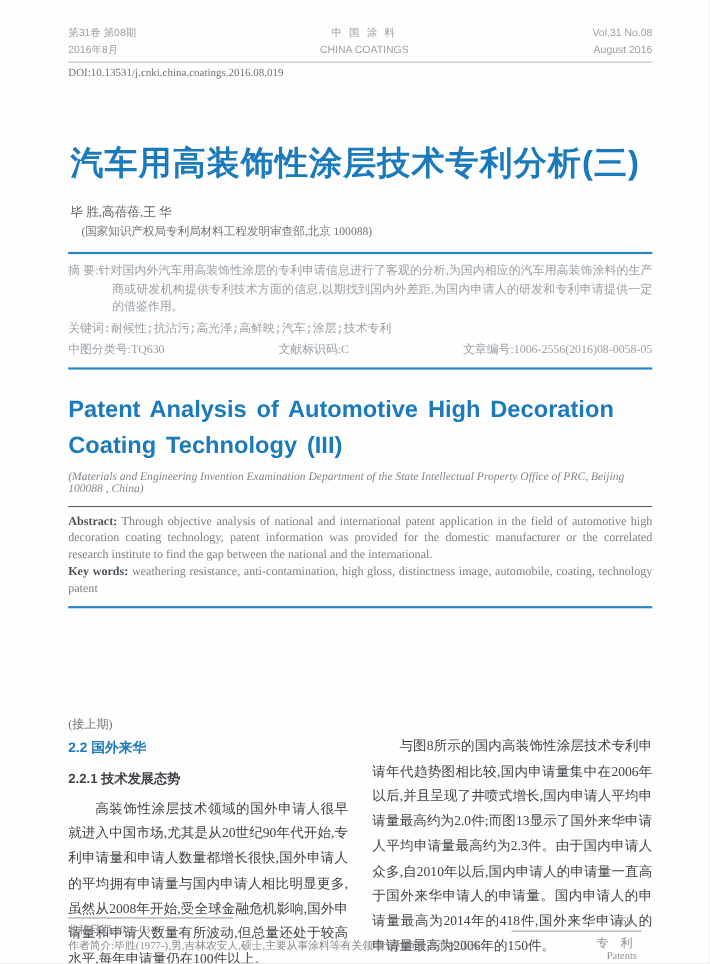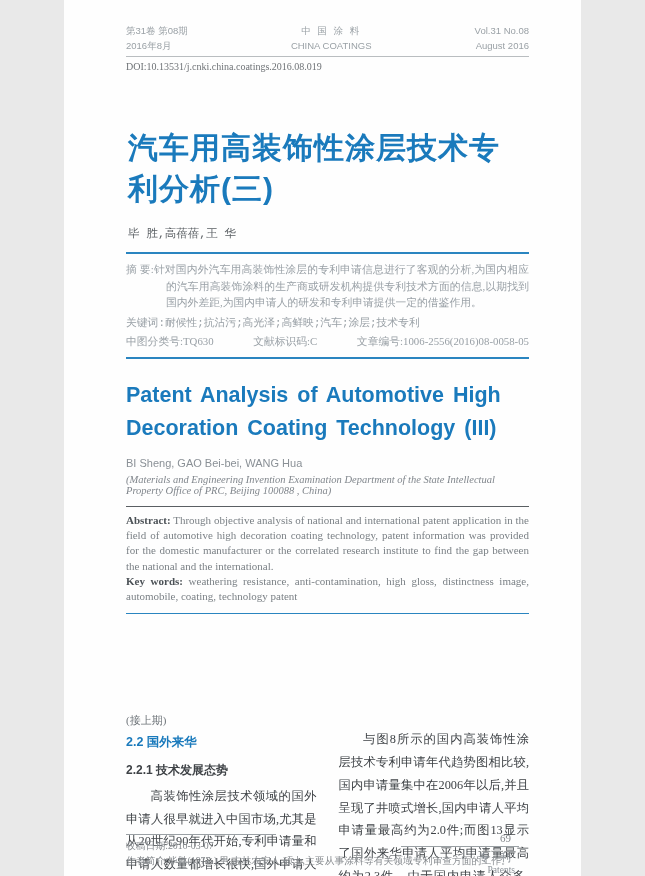--- a/index.html
+++ b/index.html
@@ -1,18 +1,18 @@
 <!DOCTYPE html>
 <html><head>
 <meta charset="utf-8">
 <style>
   html,body { margin:0; padding:0; background:#e9e9e9; }
   .page {
     position: relative;
-    width: 517px; height: 876px;
+    width: 645px; height: 876px;
     margin: 0 auto;
     background: #fefefe;
     box-sizing: border-box;
     padding: 24px 52px 0 62px;
     font-family: "Liberation Serif", "DejaVu Serif", serif;
     color: #444;
     overflow: hidden;
   }
   
   .jheader { display:flex; justify-content:space-between; font-size:9.5px; line-height:1.55; color:#9aa1a6; font-family:"Liberation Sans", sans-serif; }
@@ -20,21 +20,21 @@
   .jheader .h-right  { text-align:right; }
   .h-cn { letter-spacing:2px; }
   .header-rule { border-top:1px solid #b9bdc0; margin-top:3px; }
   .doi { margin-top:4px; font-size:10px; color:#6e7276; }
 
   
   .title-cn {
     margin:56px 0 0 2px; font-family:"Liberation Sans","DejaVu Sans",sans-serif;
     font-size:30px; font-weight:800; color:#1a7abc; letter-spacing:1px;
   }
-  .authors-cn { margin:16px 0 0 2px; font-size:11.5px; color:#5a5f63;font-family:Liberation Mono, monospace; }
+  .authors-cn { margin:16px 0 0 2px; font-size:11.5px; color:#5a5f63; }
   .affiliation-cn { margin:4px 0 0 12px; font-size:10.5px; color:#70767b; }
 
   .rule-blue-thick { height:2px; background:#2a85c0; margin-top:11px; }
   .rule-blue { height:1.5px; background:#2a85c0; margin-top:8px; }
   .rule-dark { height:1px; background:#5a5f63; margin-top:10px; }
 
   
   .abstract-cn { margin-top:7px; font-size:10.8px; line-height:1.5; color:#99a0a6; }
   .abs-row { padding-left:40px; text-indent:-40px; text-align:justify; }
   .kw-row  { margin-top:5px;font-family:Liberation Mono, monospace; }
@@ -87,41 +87,41 @@
     <div class="h-right">
       <div>Vol.31  No.08</div>
       <div>August 2016</div>
     </div>
   </div>
   <div class="header-rule"></div>
   <div class="doi">DOI:10.13531/j.cnki.china.coatings.2016.08.019</div>
 
   <h1 class="title-cn">汽车用高装饰性涂层技术专利分析(三)</h1>
   <div class="authors-cn">毕  胜,高蓓蓓,王  华</div>
+  <div class="affiliation-cn">(国家知识产权局专利局材料工程发明审查部,北京  100088)</div>
 
   <div class="rule-blue-thick"></div>
 
   <div class="abstract-cn">
     <div class="abs-row">
       <span>摘  要:</span><span>针对国内外汽车用高装饰性涂层的专利申请信息进行了客观的分析,为国内相应的汽车用高装饰涂料的生产商或研发机构提供专利技术方面的信息,以期找到国内外差距,为国内申请人的研发和专利申请提供一定的借鉴作用。</span>
     </div>
     <div class="kw-row">
       <span>关键词:</span><span>耐候性;抗沾污;高光泽;高鲜映;汽车;涂层;技术专利</span>
     </div>
     <div class="class-row">
       <span><span>中图分类号:</span><span>TQ630</span></span>
       <span><span>文献标识码:</span><span>C</span></span>
       <span><span>文章编号:</span><span>1006-2556(2016)08-0058-05</span></span>
     </div>
   </div>
 
   <div class="rule-blue"></div>
 
   <h2 class="title-en">Patent Analysis of Automotive High Decoration Coating Technology (III)</h2>
-  <div class="authors-en">BI Sheng, GAO Bei-bei, WANG Hua</div>
   <div class="affiliation-en">(Materials and Engineering Invention Examination Department of the State Intellectual Property Office of PRC, Beijing 100088 , China)</div>
 
   <div class="rule-dark"></div>
 
   <div class="abstract-en">
     <div>
       <span class="lbl-en">Abstract:</span><span> Through objective analysis of national and international patent application in the field of automotive high decoration coating technology, patent information was provided for the domestic manufacturer or the correlated research institute to find the gap between the national and the international.</span>
     </div>
     <div>
       <span class="lbl-en">Key words:</span><span> weathering resistance, anti-contamination, high gloss, distinctness image, automobile, coating, technology patent</span>

